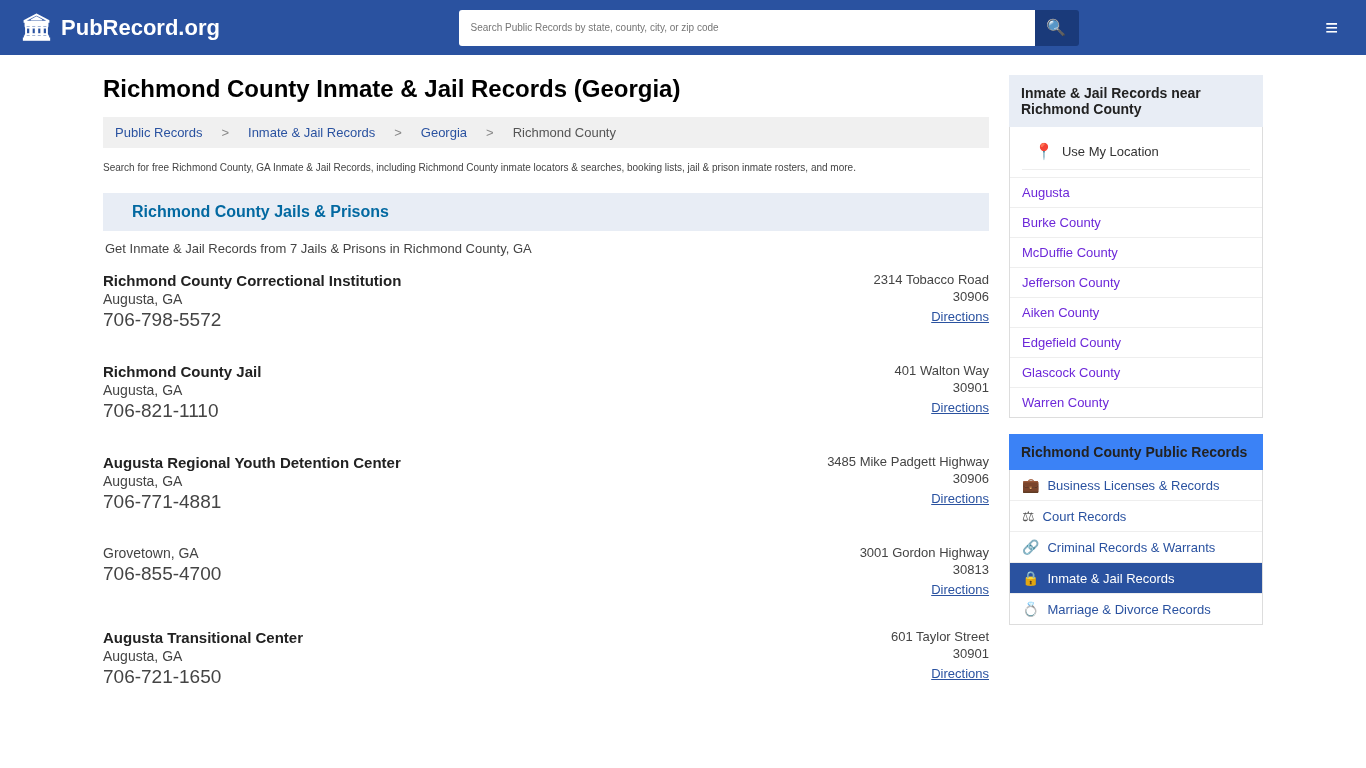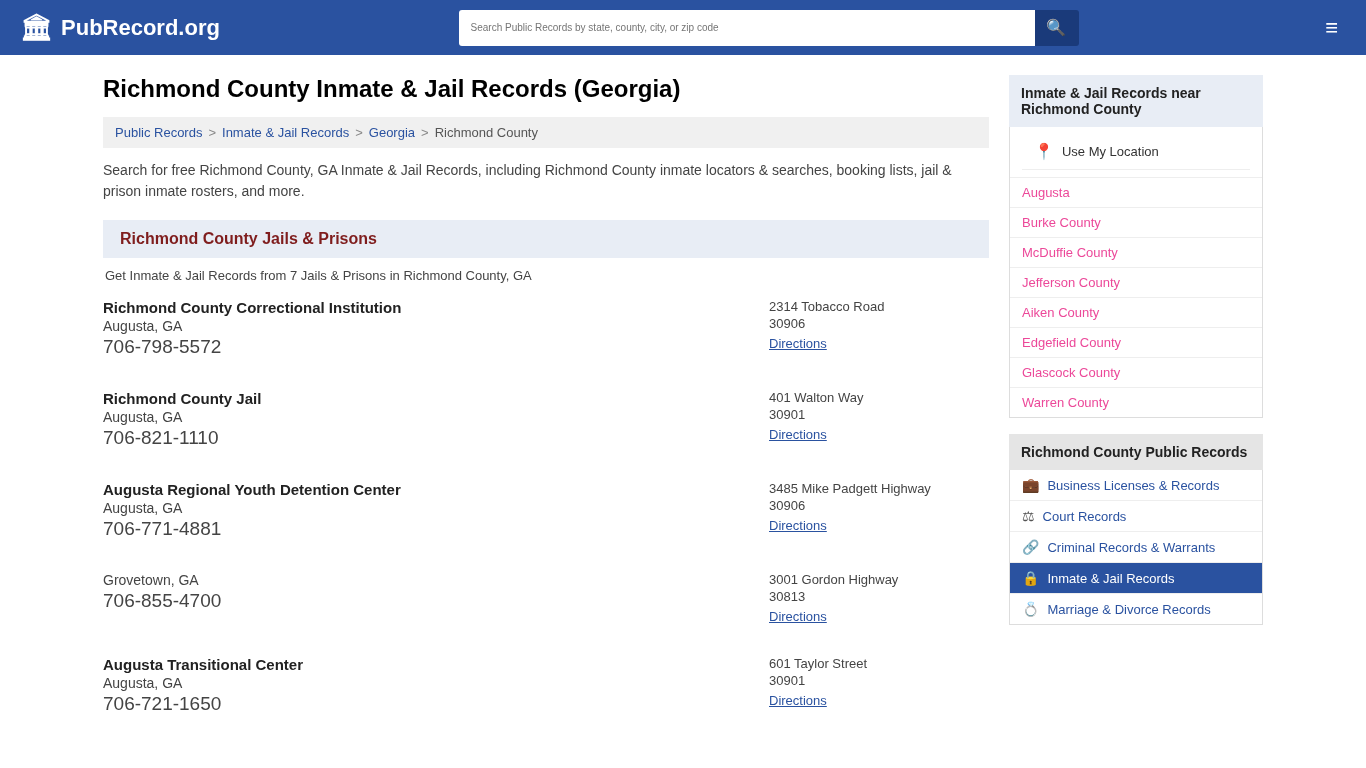--- a/index.html
+++ b/index.html
@@ -84,42 +84,42 @@
 
     
     .breadcrumb {
       background: #f0f0f0;
       padding: 8px 12px;
       font-size: 13px;
       color: #555;
       margin-bottom: 12px;
       display: flex;
       align-items: center;
-      gap: 6px;
+      gap: 19px;
     }
     .breadcrumb a {
       color: #2a52a0;
       text-decoration: none;
     }
     .breadcrumb .sep { color: #888; }
 
     .description {
-      font-size: 14px;
+      font-size: 10px;
       color: #444;
       margin-bottom: 18px;
       line-height: 1.5;
     }
 
     
     .section-header {
       background: #e8edf5;
-      padding: 10px 17px;
+      padding: 10px 29px;
       font-size: 16px;
       font-weight: bold;
-      color: #7f1d1d;
+      color: #0369a1;
       margin-bottom: 10px;
     }
 
     .section-desc {
       font-size: 13px;
       color: #444;
       margin-bottom: 16px;
       padding-left: 2px;
     }
 
@@ -140,21 +140,21 @@
     .facility-address {
       font-size: 14px;
       color: #444;
       margin-bottom: 2px;
     }
     .facility-phone {
       font-size: 19px;
       color: #444;
     }
     .facility-right {
-      text-align: left;
+      text-align: right;
       min-width: 220px;
     }
     .facility-street {
       font-size: 13px;
       color: #444;
       margin-bottom: 2px;
     }
     .facility-zip {
       font-size: 13px;
       color: #444;
@@ -200,26 +200,26 @@
       border-top: none;
       margin-bottom: 16px;
     }
     .sidebar-nearby-list li {
       padding: 7px 12px;
       border-bottom: 1px solid #eee;
       font-size: 13px;
     }
     .sidebar-nearby-list li:last-child { border-bottom: none; }
     .sidebar-nearby-list li a {
-      color: #ec4899;
+      color: #6d28d9;
       text-decoration: none;
     }
 
     .sidebar-section2-title {
-      background: #e5e5e5;
+      background: #3b82f6;
       padding: 10px 12px;
       font-size: 14px;
       font-weight: bold;
       color: #222;
       margin-bottom: 0;
     }
 
     .sidebar-public-list {
       list-style: none;
       border: 1px solid #ddd;

